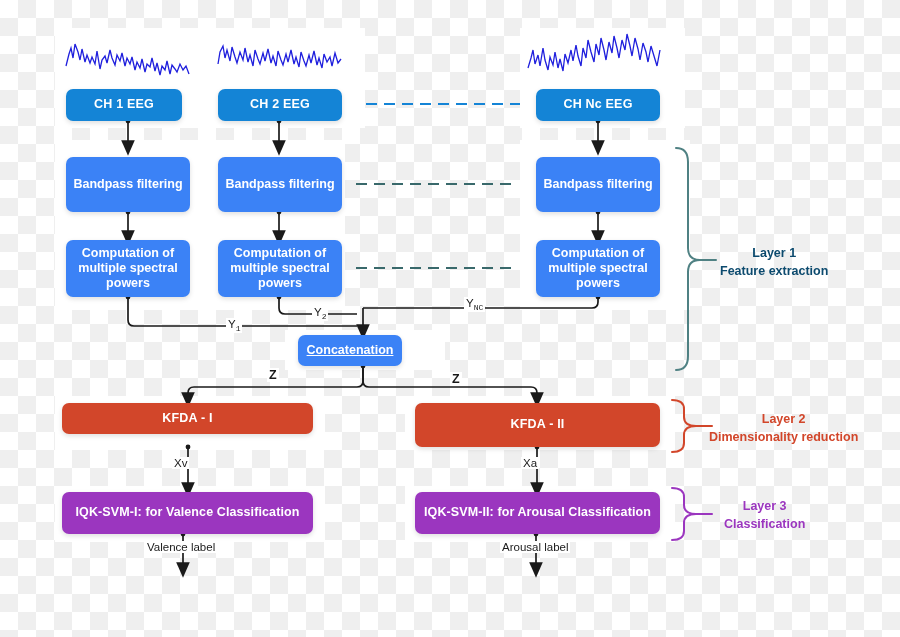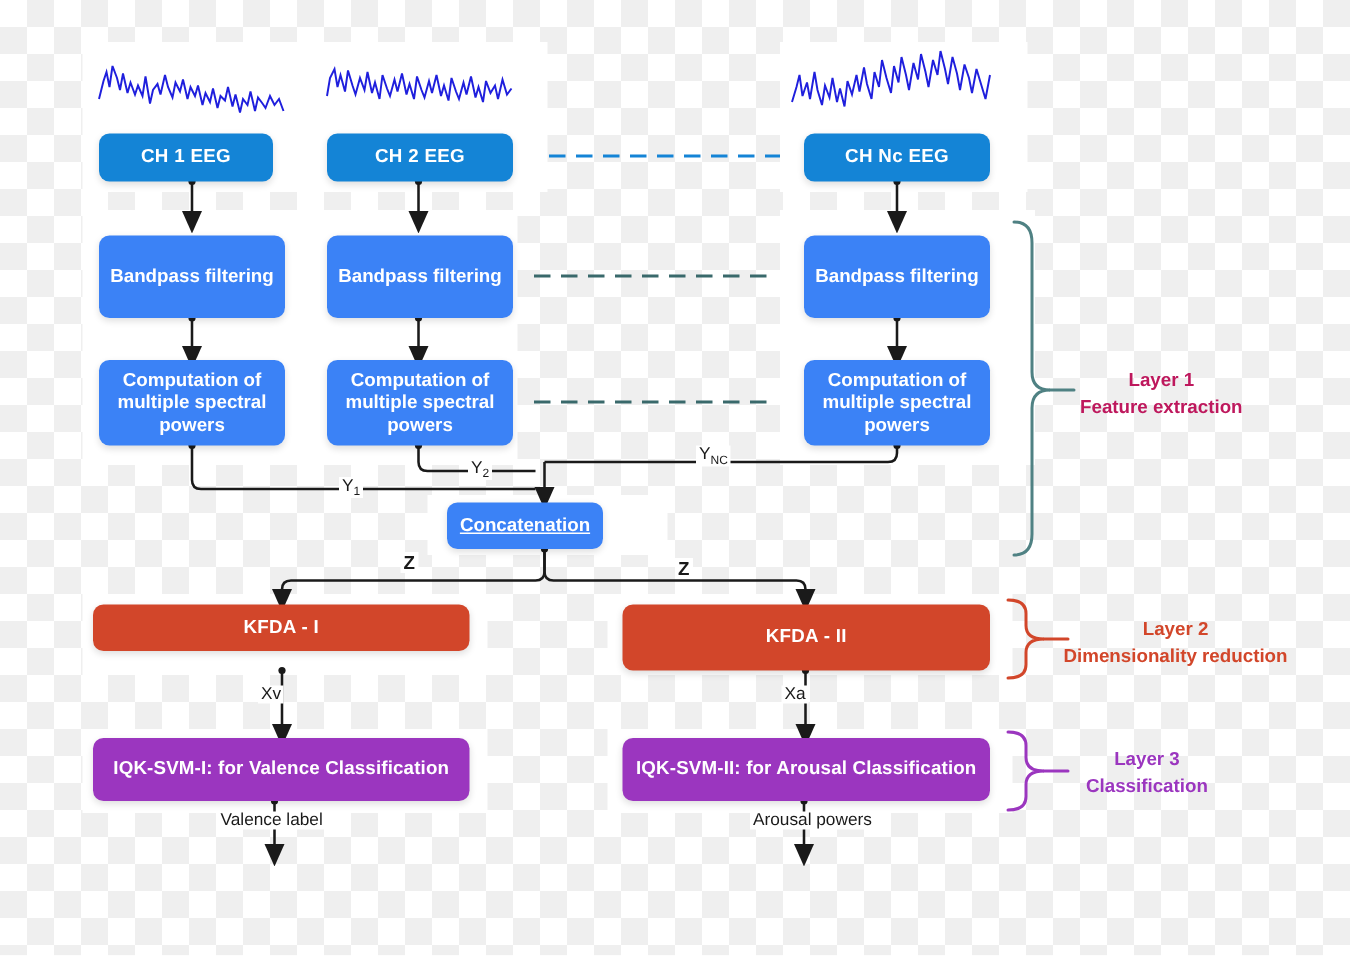--- a/index.html
+++ b/index.html
@@ -55,32 +55,32 @@
   .edge-label {
     position: absolute;
     font-size: 11.5px;
     color: #1a1a1a;
     background: #ffffff;
     padding: 0 2px;
     z-index: 8;
     white-space: nowrap;
   }
   .edge-label.bold { font-weight: bold; font-size: 12.5px; }
-  .edge-label sub { font-size: 8px; }
+  .edge-label sub { font-size: 8px; font-family: Liberation Mono, monospace; }
 
   .layer-label {
     position: absolute;
     text-align: center;
     font-size: 12.5px;
     font-weight: bold;
     line-height: 1.45;
     z-index: 8;
     white-space: nowrap;
   }
-  .layer-label.l1 { color: #be185d; }
+  .layer-label.l1 { color: #0c4a6e; }
   .layer-label.l2 { color: #d2462a; }
   .layer-label.l3 { color: #9b36bf; }
 
   svg.overlay {
     position: absolute;
     left: 0; top: 0;
     width: 900px; height: 637px;
     z-index: 4;
     pointer-events: none;
   }
@@ -254,21 +254,21 @@
     <span>Y</span><sub>NC</sub>
   </div>
 
   <div class="edge-label bold" style="left:267px; top:368px;">Z</div>
   <div class="edge-label bold" style="left:450px; top:372px;">Z</div>
 
   <div class="edge-label" style="left:172px; top:457px;">Xv</div>
   <div class="edge-label" style="left:521px; top:457px;">Xa</div>
 
   <div class="edge-label" style="left:145px; top:541px;">Valence label</div>
-  <div class="edge-label" style="left:500px; top:541px;">Arousal powers</div>
+  <div class="edge-label" style="left:500px; top:541px;">Arousal label</div>
 
   <div class="layer-label l1" style="left:720px; top:244px;">
     <div>Layer 1</div>
     <div>Feature extraction</div>
   </div>
   <div class="layer-label l2" style="left:709px; top:410px;">
     <div>Layer 2</div>
     <div>Dimensionality reduction</div>
   </div>
   <div class="layer-label l3" style="left:724px; top:497px;">

